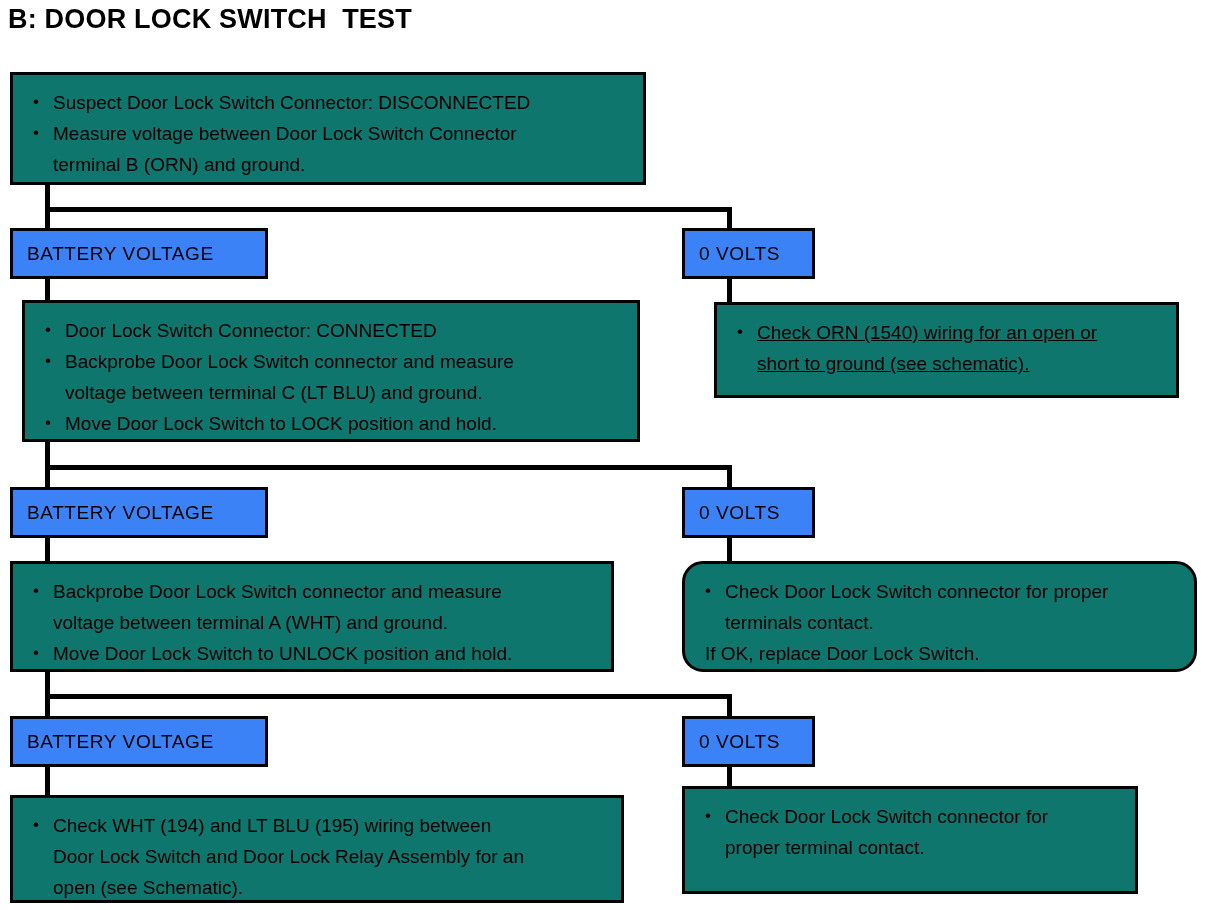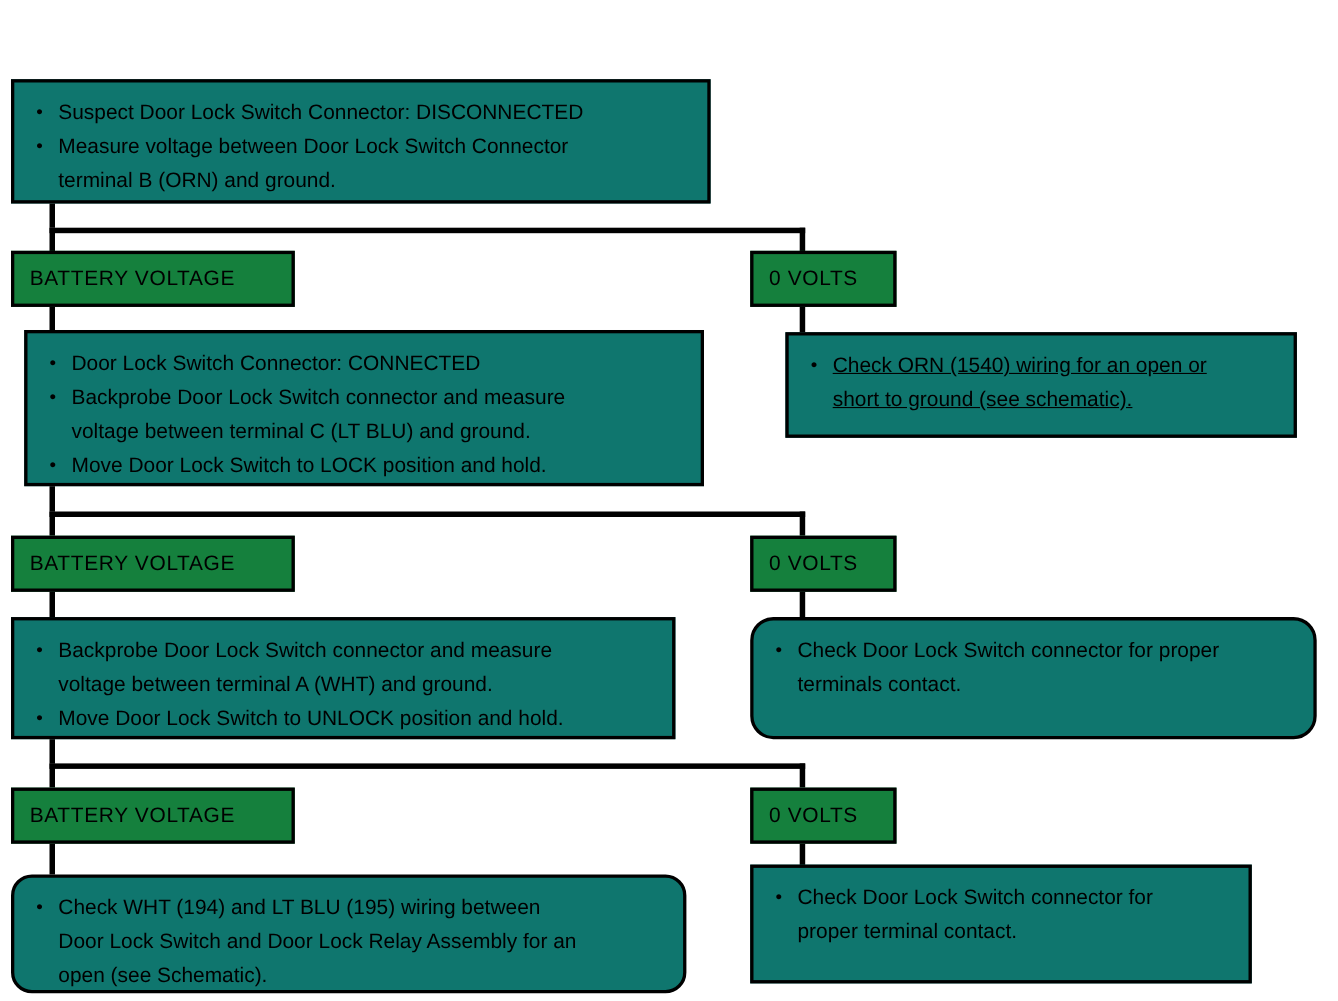--- a/index.html
+++ b/index.html
@@ -38,21 +38,21 @@
   
   .box {
     position: absolute;
     border: 3px solid #000;
     background: #0f766e;
     box-sizing: border-box;
   }
   .label-box {
     position: absolute;
     border: 3px solid #000;
-    background: #15803d;
+    background: #3b82f6;
     box-sizing: border-box;
     display: flex;
     align-items: center;
   }
   .label-box .label-text {
     font-size: 19px;
     letter-spacing: 0.6px;
     padding-left: 14px;
     white-space: nowrap;
   }
@@ -94,20 +94,21 @@
     position: absolute;
     background: #000;
     height: 5px;
   }
 </style>
 </head>
 <body>
 
 <div id="page">
 
+  <div class="title">B: DOOR LOCK SWITCH  TEST</div>
 
   <div class="box" style="left:10px; top:72px; width:636px; height:113px;">
     <div class="box-inner">
       <ul class="blist">
         <li class="bullet">Suspect Door Lock Switch Connector:  DISCONNECTED</li>
         <li class="bullet">Measure voltage between Door Lock Switch Connector
 terminal B (ORN) and ground.</li>
       </ul>
     </div>
   </div>
@@ -170,40 +171,41 @@
         <li class="bullet">Move Door Lock Switch to UNLOCK position and hold.</li>
       </ul>
     </div>
   </div>
 
   <div class="box" style="left:682px; top:561px; width:515px; height:111px;border-radius:21px;">
     <div class="box-inner">
       <ul class="blist">
         <li class="bullet">Check Door Lock Switch connector for proper
 terminals contact.</li>
+        <li class="nobullet">If OK, replace Door Lock Switch.</li>
       </ul>
     </div>
   </div>
 
   <div class="vline" style="left:45px; top:672px; height:22px;"></div>
   <div class="hline" style="left:45px; top:694px; width:687px;"></div>
   <div class="vline" style="left:45px; top:694px; height:22px;"></div>
   <div class="vline" style="left:727px; top:694px; height:22px;"></div>
 
   <div class="label-box" style="left:10px; top:716px; width:258px; height:51px;">
     <span class="label-text">BATTERY VOLTAGE</span>
   </div>
   <div class="label-box" style="left:682px; top:716px; width:133px; height:51px;">
     <span class="label-text">0 VOLTS</span>
   </div>
 
   <div class="vline" style="left:45px; top:767px; height:28px;"></div>
   <div class="vline" style="left:727px; top:767px; height:28px;"></div>
 
-  <div class="box" style="left:10px; top:795px; width:614px; height:108px;border-radius:19px;">
+  <div class="box" style="left:10px; top:795px; width:614px; height:108px;">
     <div class="box-inner">
       <ul class="blist">
         <li class="bullet">Check WHT (194) and LT BLU (195) wiring between
 Door Lock Switch and Door Lock Relay Assembly for an
 open (see Schematic).</li>
       </ul>
     </div>
   </div>
 
   <div class="box" style="left:682px; top:786px; width:456px; height:108px;">

